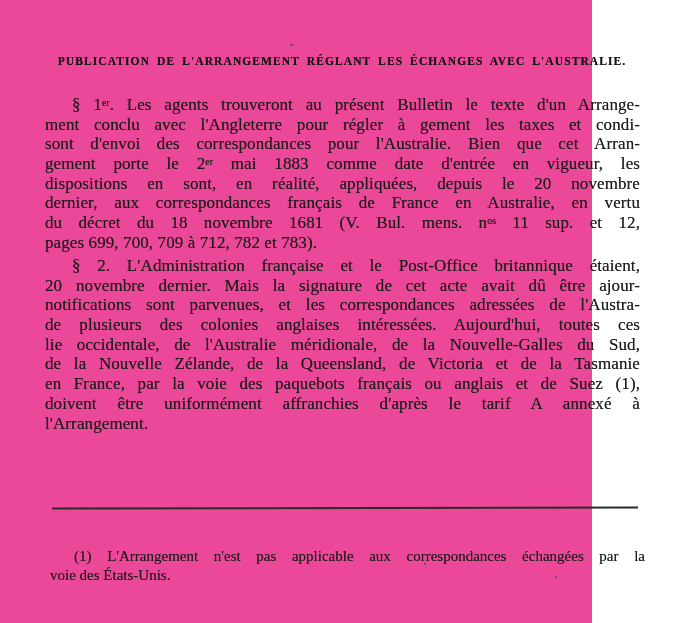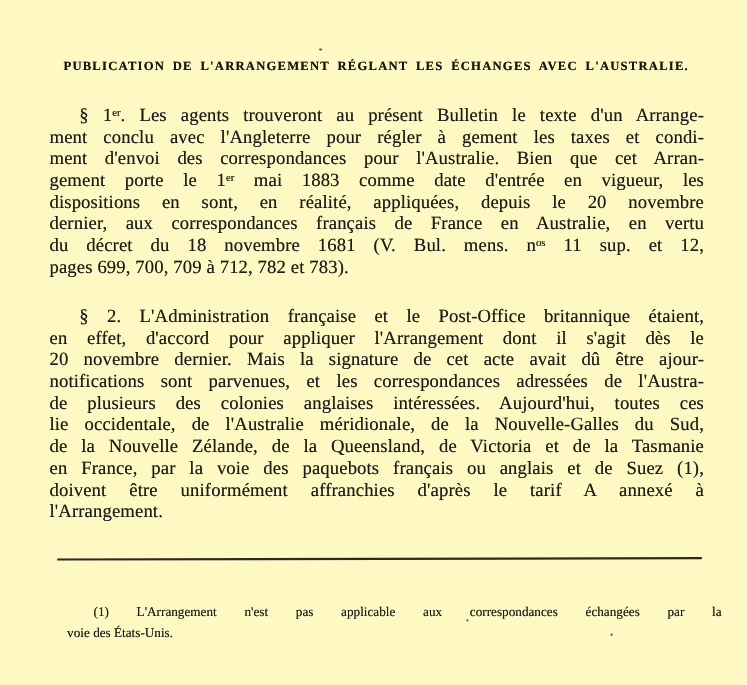--- a/index.html
+++ b/index.html
@@ -5,23 +5,23 @@
   html, body {
     margin: 0;
     padding: 0;
     width: 679px;
     height: 623px;
     overflow: hidden;
     background: #ffffff;
   }
   .page {
     position: relative;
-    width: 679px;
+    width: 592px;
     height: 623px;
-    background: #fef9c3;
+    background: #ec4899;
     font-family: "Liberation Serif", "DejaVu Serif", serif;
     color: #1d1c1a;
   }
   .doc-header {
     position: absolute;
     top: 55px;
     left: 44px;
     width: 596px;
     text-align: center;
     font-size: 11.5px;
@@ -35,21 +35,21 @@
   .body-block {
     position: absolute;
     left: 45px;
     width: 595px;
     font-size: 17px;
     line-height: 19.7px;
     letter-spacing: 0.1px;
     text-shadow: 0 0 0.55px rgba(30,27,22,0.65);
   }
   .para1 { top: 95px; }
-  .para2 { top: 278px; }
+  .para2 { top: 256px; }
   .ln {
     text-align: justify;
     text-align-last: justify;
     white-space: normal;
     height: 19.7px;
     overflow: visible;
   }
   .ln.last {
     text-align-last: left;
   }
@@ -65,23 +65,23 @@
     top: 507px;
     left: 52px;
     width: 586px;
     height: 2px;
     background: #2b2a27;
     transform: rotate(-0.12deg);
   }
   .footnote {
     position: absolute;
     top: 547px;
-    left: 61px;
+    left: 50px;
     width: 595px;
-    font-size: 12px;
+    font-size: 15px;
     line-height: 18.5px;
     text-shadow: 0 0 0.5px rgba(30,27,22,0.6);
   }
   .footnote .ln { height: 18.5px; }
   .footnote .ln.ind { padding-left: 24px; }
   .speck {
     position: absolute;
     background: #555048;
     border-radius: 50%;
   }
@@ -92,31 +92,30 @@
 </head>
 <body>
 
 <div class="page">
 
   <div class="doc-header">PUBLICATION DE L'ARRANGEMENT RÉGLANT LES ÉCHANGES AVEC L'AUSTRALIE.</div>
 
   <div class="body-block para1">
     <div class="ln ind"><span>§ 1</span><sup class="sp">er</sup><span>. Les agents trouveront au présent Bulletin le texte d'un Arrange-</span></div>
     <div class="ln">ment conclu avec l'Angleterre pour régler à gement les taxes et condi-</div>
-    <div class="ln">ment d'envoi des correspondances pour l'Australie. Bien que cet Arran-</div>
-    <div class="ln"><span>gement porte le 1</span><sup class="sp">er</sup><span> mai 1883 comme date d'entrée en vigueur, les</span></div>
+    <div class="ln">sont d'envoi des correspondances pour l'Australie. Bien que cet Arran-</div>
+    <div class="ln"><span>gement porte le 2</span><sup class="sp">er</sup><span> mai 1883 comme date d'entrée en vigueur, les</span></div>
     <div class="ln">dispositions en sont, en réalité, appliquées, depuis le 20 novembre</div>
     <div class="ln">dernier, aux correspondances français de France en Australie, en vertu</div>
     <div class="ln"><span>du décret du 18 novembre 1681 (V. Bul. mens. n</span><sup class="sp">os</sup><span> 11 sup. et 12,</span></div>
     <div class="ln last">pages 699, 700, 709 à 712, 782 et 783).</div>
   </div>
 
   <div class="body-block para2">
     <div class="ln ind">§ 2. L'Administration française et le Post-Office britannique étaient,</div>
-    <div class="ln">en effet, d'accord pour appliquer l'Arrangement dont il s'agit dès le</div>
     <div class="ln">20 novembre dernier. Mais la signature de cet acte avait dû être ajour-</div>
     <div class="ln">notifications sont parvenues, et les correspondances adressées de l'Austra-</div>
     <div class="ln">de plusieurs des colonies anglaises intéressées. Aujourd'hui, toutes ces</div>
     <div class="ln">lie occidentale, de l'Australie méridionale, de la Nouvelle-Galles du Sud,</div>
     <div class="ln">de la Nouvelle Zélande, de la Queensland, de Victoria et de la Tasmanie</div>
     <div class="ln">en France, par la voie des paquebots français ou anglais et de Suez (1),</div>
     <div class="ln">doivent être uniformément affranchies d'après le tarif A annexé à</div>
     <div class="ln last">l'Arrangement.</div>
   </div>
 

